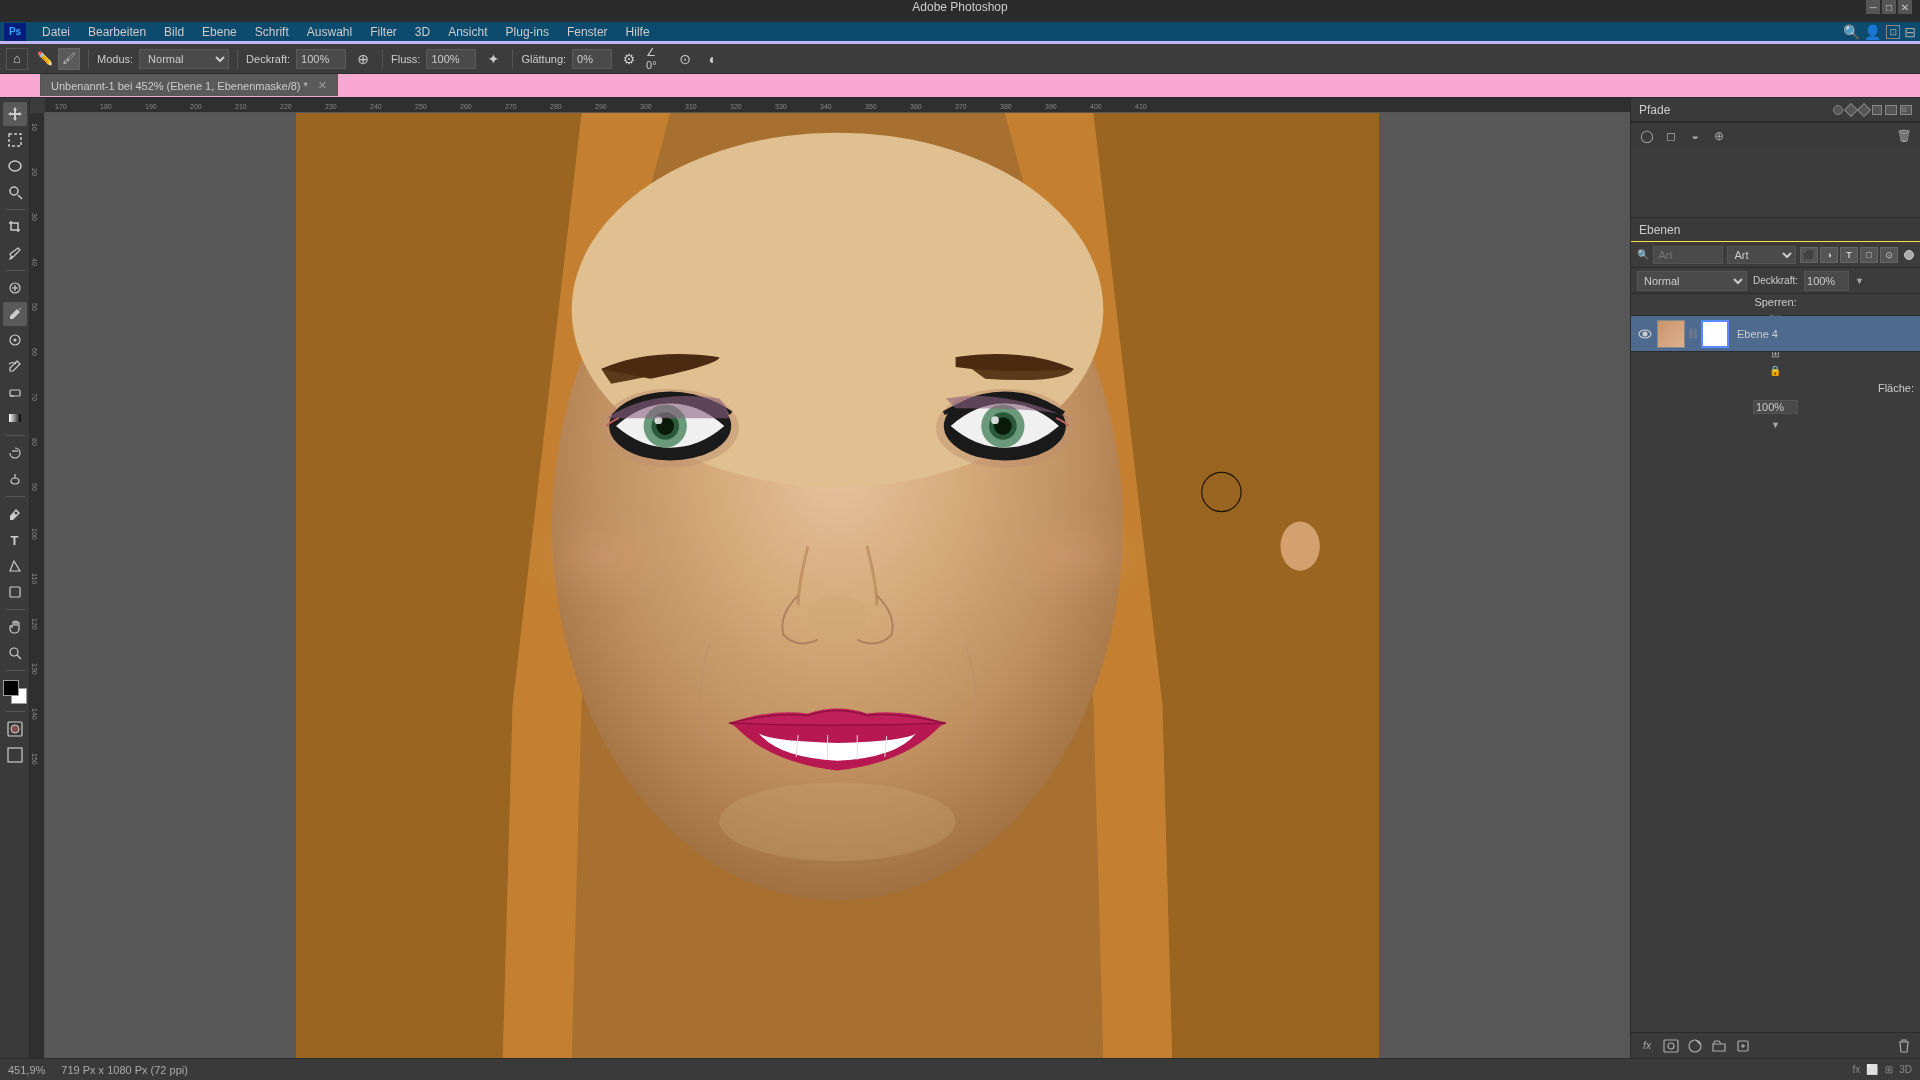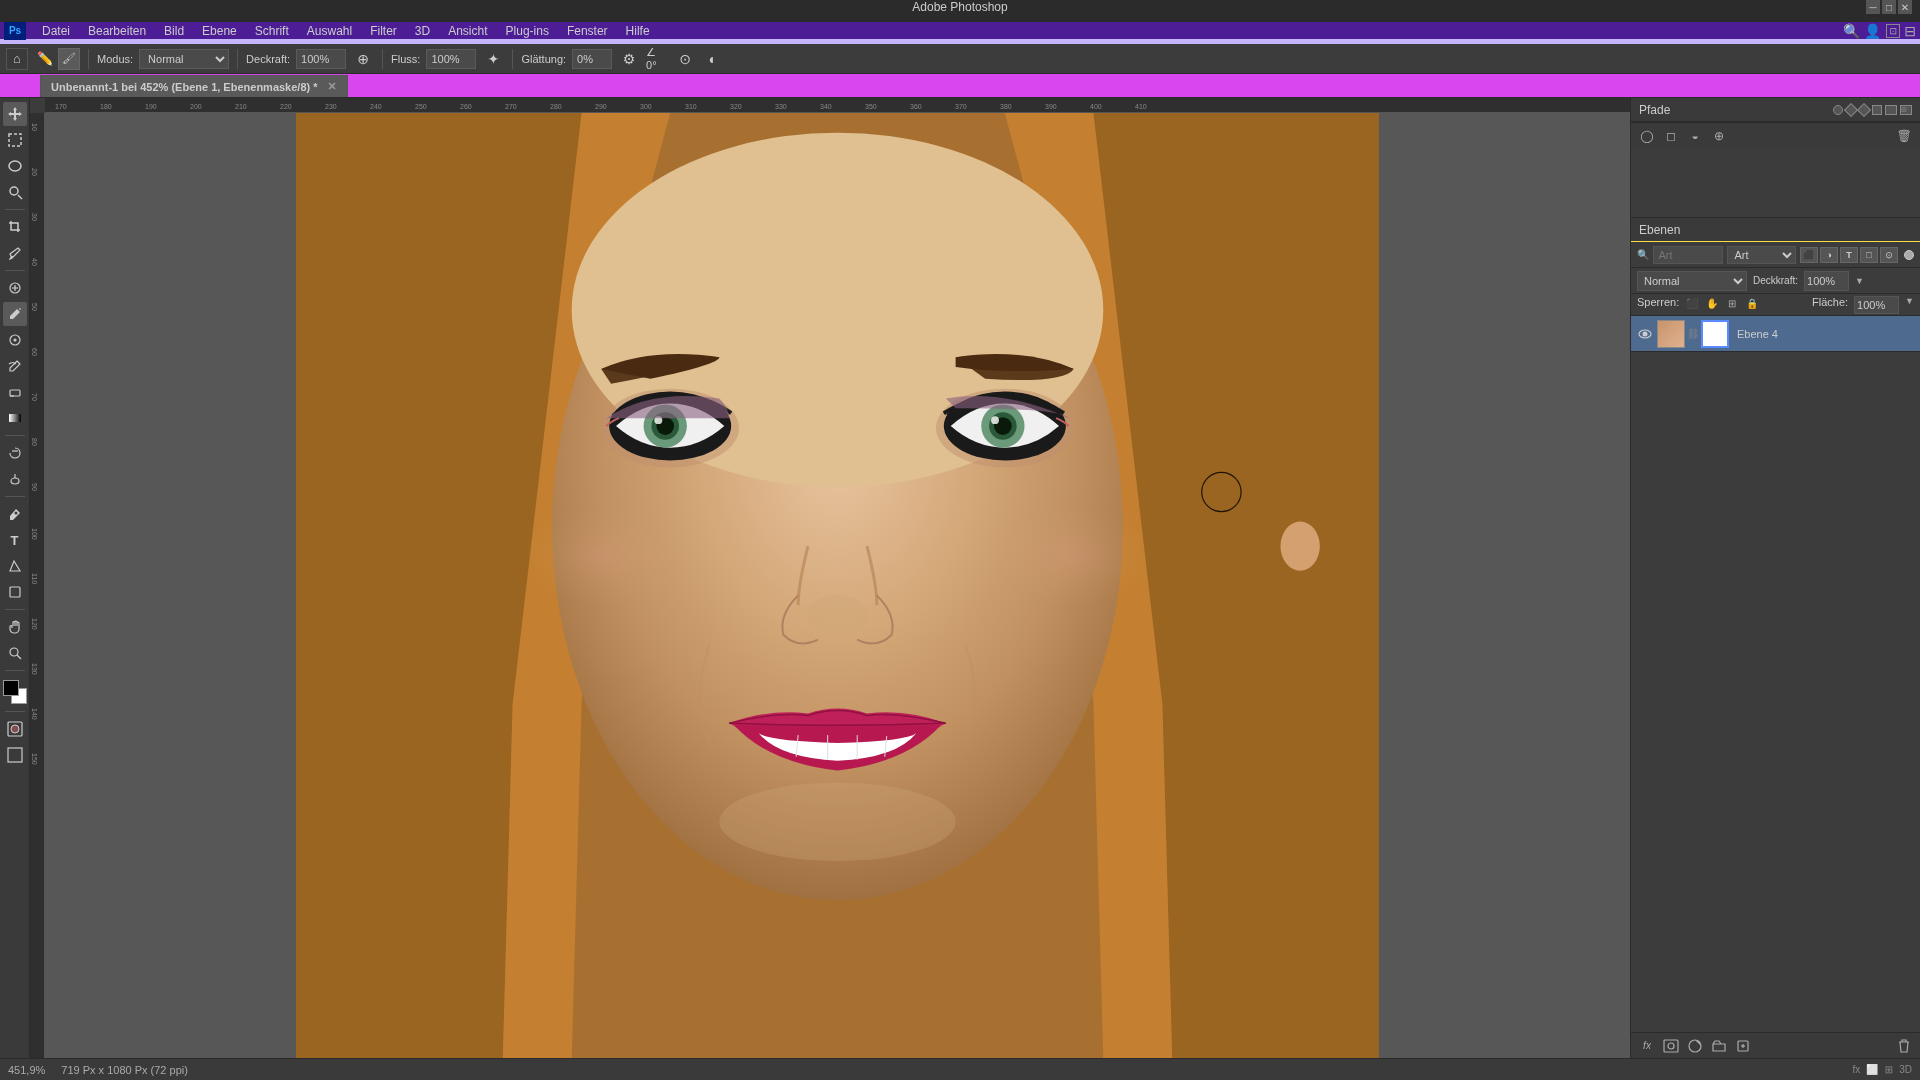--- a/index.html
+++ b/index.html
@@ -40,26 +40,26 @@
       cursor: pointer;
       display: flex;
       align-items: center;
       justify-content: center;
     }
 
     
     #menu-bar {
       width: 100%;
       height: 22px;
-      background: #4c1d95;
+      background: #0c4a6e;
       display: flex;
       align-items: center;
       padding: 0 4px;
       gap: 2px;
-      border-bottom: 5px solid #c4b5fd;
+      border-bottom: 3px solid #c4b5fd;
     }
     .menu-item {
       padding: 2px 8px;
       cursor: pointer;
       color: #ccc;
       font-size: 12px;
     }
 
     
     #options-bar {
@@ -108,26 +108,24 @@
       font-size: 11px;
       padding: 1px 4px;
       height: 20px;
       width: 50px;
     }
 
     
     #tab-bar {
       width: 100%;
       height: 24px;
-      background: #d946ef;
-      display: flex;
-      align-items: flex-end;
+      background: #f9a8d4;
+      display: flex;
       padding-left: 40px;
       border-bottom: 1px solid #2b2b2b;
-      font-weight: bold;
     }
     .tab {
       height: 22px;
       padding: 0 10px;
       background: #4a4a4a;
       border: 1px solid #555;
       border-bottom: none;
       display: flex;
       align-items: center;
       cursor: pointer;
@@ -889,21 +887,21 @@
         <select style="background:#4a4a4a;border:1px solid #555;color:#ccc;font-size:11px;height:20px;padding:0 2px;width:110px;">
           <option>Normal</option>
           <option>Multiplizieren</option>
           <option>Abdunkeln</option>
         </select>
         <span style="font-size:10px;color:#ccc;">Deckkraft:</span>
         <input value="100%" style="background: rgb(74, 74, 74); border: 1px solid rgb(85, 85, 85); color: rgb(204, 204, 204); font-size: 11px; height: 20px; width: 45px; padding: 0px 2px;">
         <span style="color:#aaa;font-size:9px;cursor:pointer;">▼</span>
       </div>
 
-      <div style="height:22px;display:flex;padding:2px 6px;gap:6px;border-bottom:1px solid #2b2b2b;">
+      <div style="height:22px;display:flex;align-items:center;padding:2px 6px;gap:6px;border-bottom:1px solid #2b2b2b;flex-direction:column;">
         <span style="font-size:11px;color:#ccc;">Sperren:</span>
 
         <div style="width:14px;height:14px;display:flex;align-items:center;justify-content:center;font-size:10px;color:#aaa;">⬛</div>
         <div style="width:14px;height:14px;display:flex;align-items:center;justify-content:center;font-size:10px;color:#aaa;">✋</div>
         <div style="width:14px;height:14px;display:flex;align-items:center;justify-content:center;font-size:10px;color:#aaa;">⊞</div>
         <div style="width:14px;height:14px;display:flex;align-items:center;justify-content:center;font-size:10px;color:#aaa;">🔒</div>
         <span style="margin-left:auto;font-size:11px;color:#ccc;">Fläche:</span>
         <input value="100%" style="background: rgb(74, 74, 74); border: 1px solid rgb(85, 85, 85); color: rgb(204, 204, 204); font-size: 11px; height: 18px; width: 45px; padding: 0px 2px;">
         <span style="color:#aaa;font-size:9px;cursor:pointer;">▼</span>
       </div>

